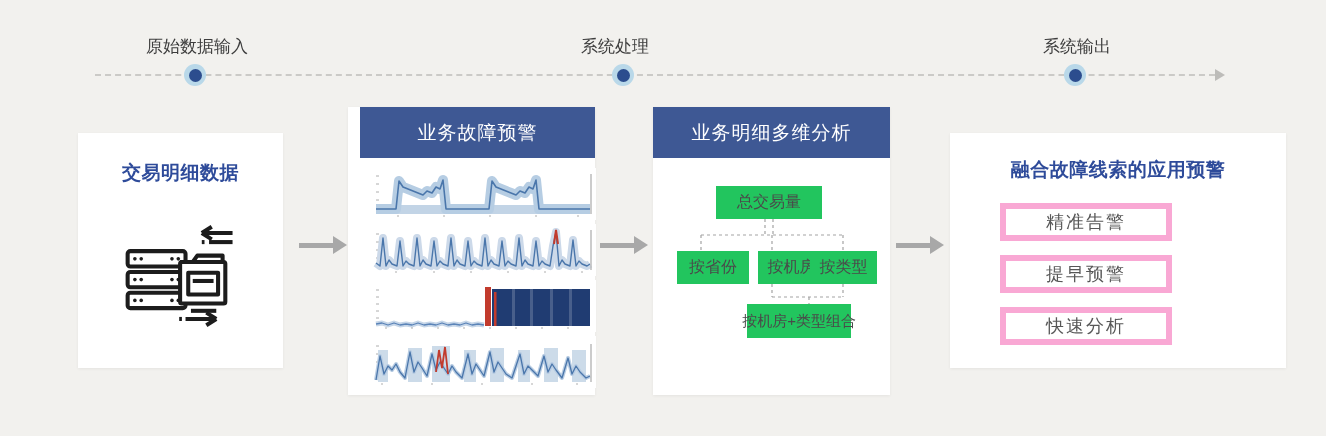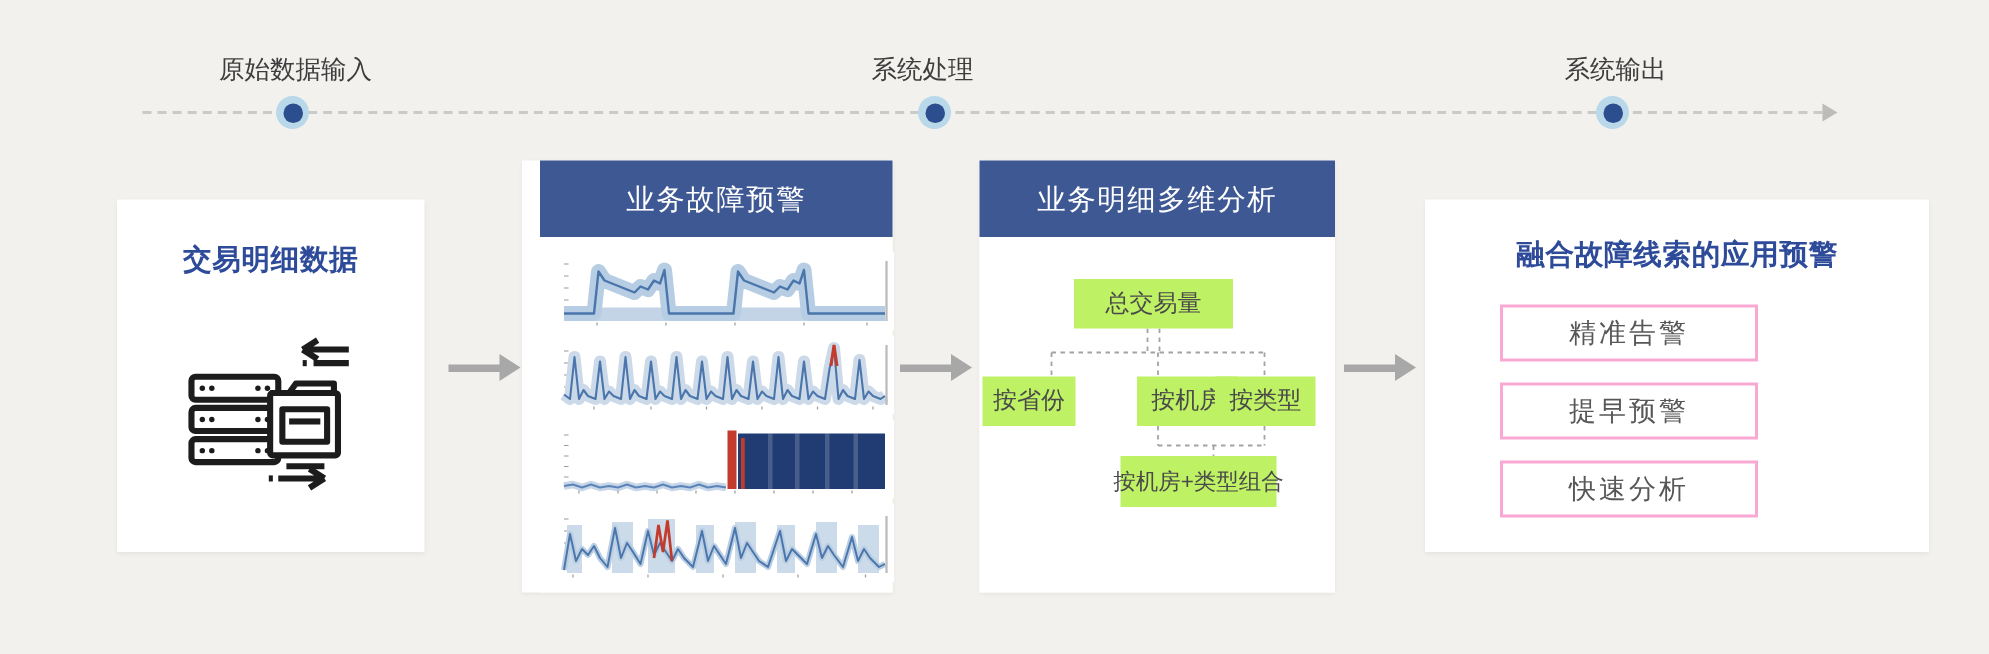--- a/index.html
+++ b/index.html
@@ -65,34 +65,34 @@
     border-top:9px solid transparent; border-bottom:9px solid transparent;
   }
   #flow-arrow-1{ left:299px; } #flow-arrow-2{ left:600px; } #flow-arrow-3{ left:896px; }
 
   
   .charts{ padding:10px 10px 0 12px; display:flex; flex-direction:column; gap:4px; }
   svg.mini-chart{ width:224px; height:52px; display:block; background:#fff; }
 
   
   .tree-node{
-    position:absolute; background:#bef264; color:#4a4a4a; font-size:16px;
+    position:absolute; background:#22c55e; color:#4a4a4a; font-size:16px;
     display:flex; align-items:center; justify-content:center; white-space:nowrap;
   }
   #node-root { left:63px;  top:28px;  width:106px; height:33px; }
-  #node-dim-0{ left:2px;  top:93px;  width:62px;  height:33px; }
+  #node-dim-0{ left:24px;  top:93px;  width:72px;  height:33px; }
   #node-dim-1{ left:86px;  top:93px;  width:67px;  height:33px;margin-left:19px; }
   #node-dim-2{ left:157px; top:93px;  width:67px;  height:33px; }
   #node-combo{ left:94px;  top:146px; width:104px; height:34px; font-size:15px; }
   svg.tree-lines{ position:absolute; left:0; top:0; width:237px; height:237px; }
 
   
   .out-box{
     position:absolute; left:50px; width:172px; height:38px;
-    border:2px solid #f9a8d4; background:#fff;
+    border:6px solid #f9a8d4; background:#fff;
     display:flex; align-items:center; justify-content:center;
     font-size:18px; color:#575757; letter-spacing:2px;
   }
   #out-box-0{ top:70px; } #out-box-1{ top:122px; } #out-box-2{ top:174px; }
 
   
   .input-icon-wrap{ margin-top:38px; display:flex; justify-content:center; }
 </style>
 </head>
 <body>

